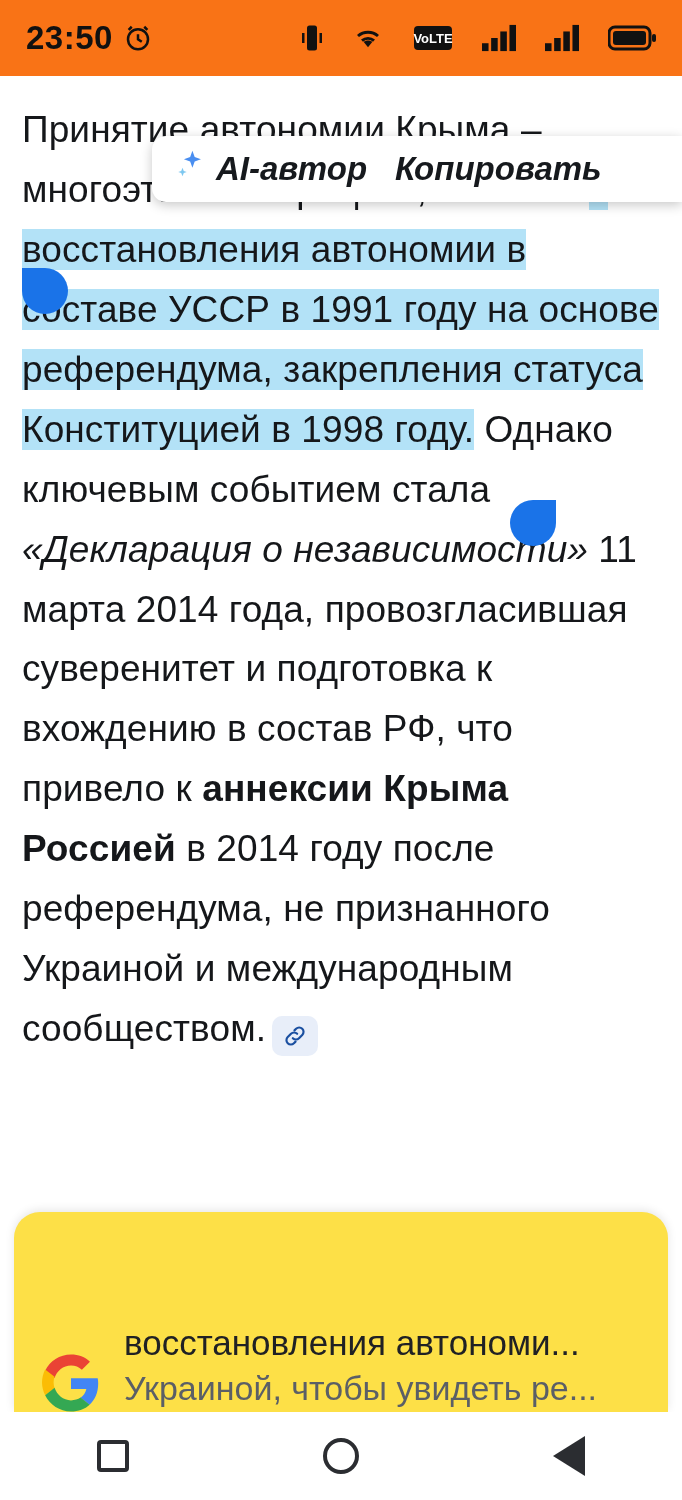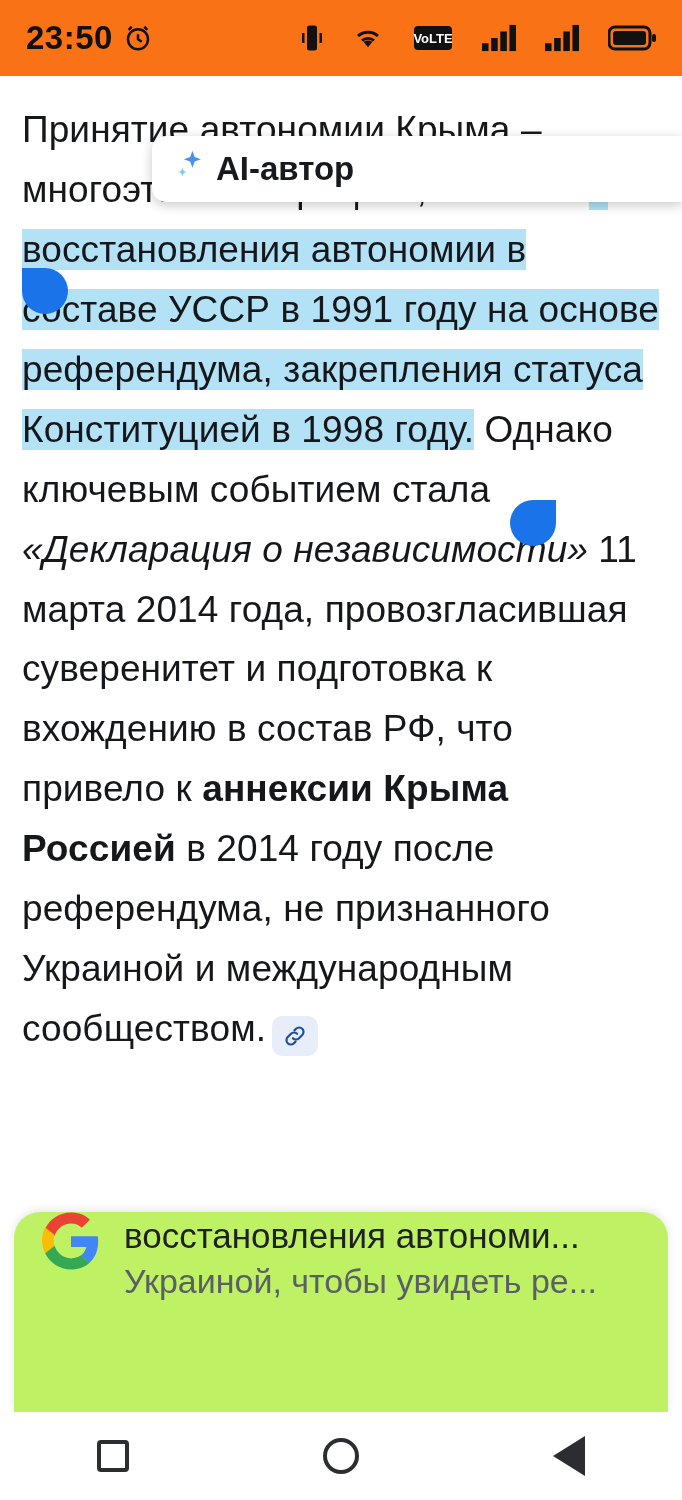--- a/index.html
+++ b/index.html
@@ -113,43 +113,44 @@
     right: 0;
     height: 66px;
     background: #ffffff;
     border-radius: 14px 0 0 14px;
     box-shadow: 0 3px 12px rgba(0,0,0,0.22);
     display: flex;
     align-items: center;
     padding: 0 20px 0 22px;
     gap: 28px;
     z-index: 8;
+    font-style: italic;
   }
   .ctx-item {
     display: flex;
     align-items: center;
     gap: 8px;
     font-size: 33px;
     font-weight: bold;
     color: #16191d;
     white-space: nowrap;
   }
 
   
   .sheet {
     position: absolute;
     left: 14px;
     right: 14px;
     bottom: 88px;
     height: 200px;
-    background: #bef264;
+    background: #fde047;
     border-radius: 26px 26px 0 0;
     box-shadow: 0 -2px 10px rgba(0,0,0,0.10);
     display: flex;
-    align-items: flex-start;
+    align-items: flex-end;
     padding: 0 28px;
     gap: 24px;
     z-index: 9;
   }
   .g-logo {
     width: 58px;
     height: 58px;
     flex: 0 0 58px;
   }
   .sheet-texts { overflow: hidden; }
@@ -274,20 +275,23 @@
 
   <div class="ctxbar">
     <div class="ctx-item">
       <span>
         <svg width="34" height="34" viewBox="0 0 24 24">
           <path d="M13 2l1.6 4.4L19 8l-4.4 1.6L13 14l-1.6-4.4L7 8l4.4-1.6L13 2z" fill="#4a8ef0"></path>
           <path d="M6 14l.9 2.3L9 17l-2.1.7L6 20l-.9-2.3L3 17l2.1-.7L6 14z" fill="#7ec8f0"></path>
         </svg>
       </span>
       <span>AI-автор</span>
+    </div>
+    <div class="ctx-item">
+      <span>Копировать</span>
     </div>
   </div>
 
   <div class="sheet">
     <span class="g-logo">
       <svg width="58" height="58" viewBox="0 0 48 48">
         <path fill="#EA4335" d="M24 9.5c3.5 0 6.6 1.2 9 3.6l6.7-6.7C35.6 2.6 30.2.5 24 .5 14.6.5 6.5 5.9 2.6 13.8l7.8 6.1C12.3 14 17.6 9.5 24 9.5z"></path>
         <path fill="#4285F4" d="M46.5 24.5c0-1.6-.1-3.1-.4-4.5H24v9h12.7c-.6 3-2.3 5.5-4.8 7.2l7.5 5.8c4.4-4 7.1-10 7.1-17.5z"></path>
         <path fill="#FBBC05" d="M10.4 28.1c-.5-1.4-.8-2.9-.8-4.6s.3-3.2.8-4.6l-7.8-6.1C1 16.1 0 19.9 0 23.5s1 7.4 2.6 10.7l7.8-6.1z"></path>
         <path fill="#34A853" d="M24 47.5c6.2 0 11.5-2 15.4-5.6l-7.5-5.8c-2.1 1.4-4.8 2.3-7.9 2.3-6.4 0-11.7-4.5-13.6-10.4l-7.8 6.1C6.5 42.1 14.6 47.5 24 47.5z"></path>

